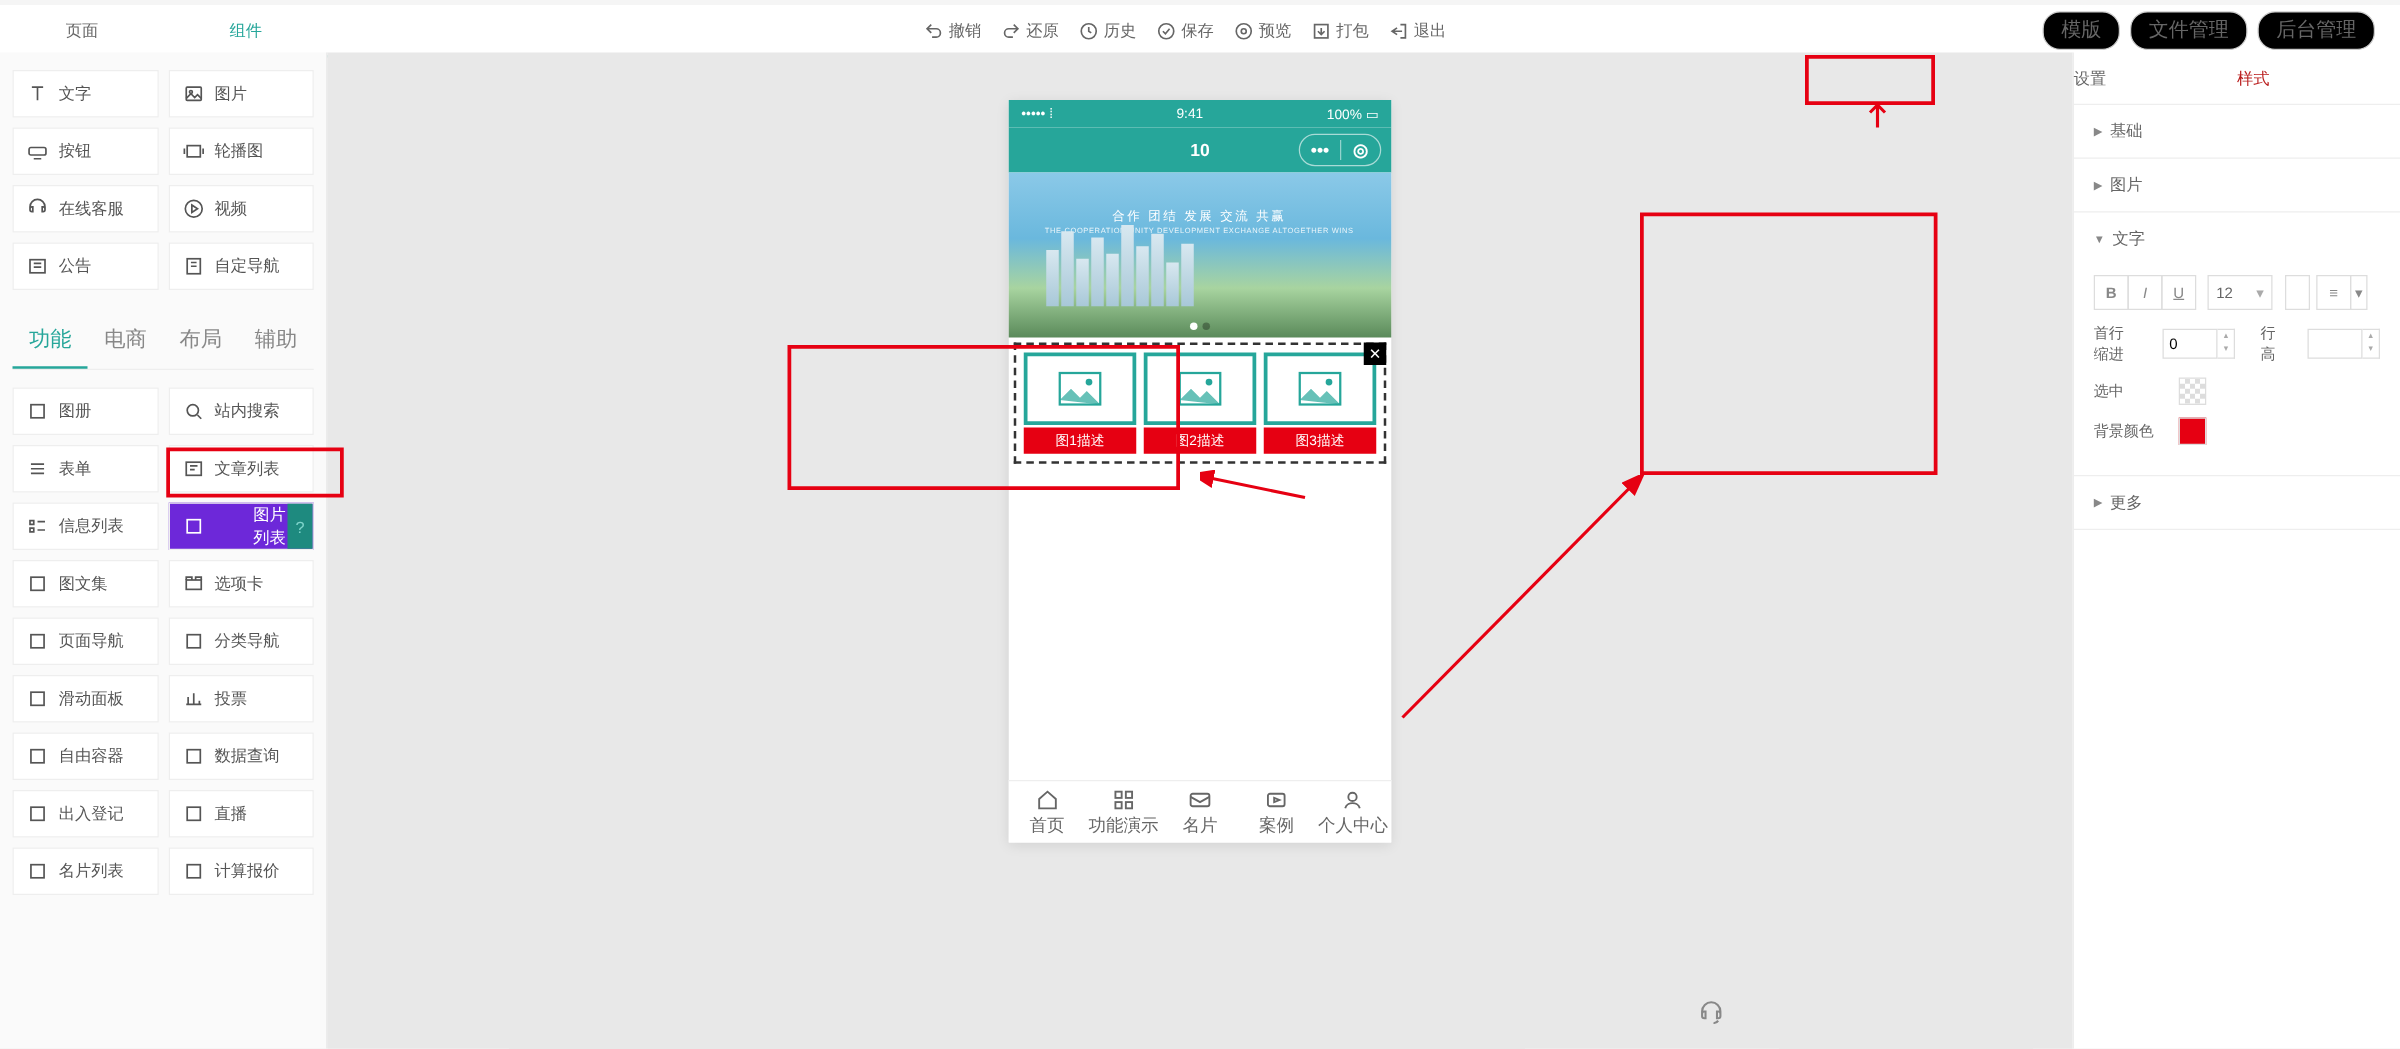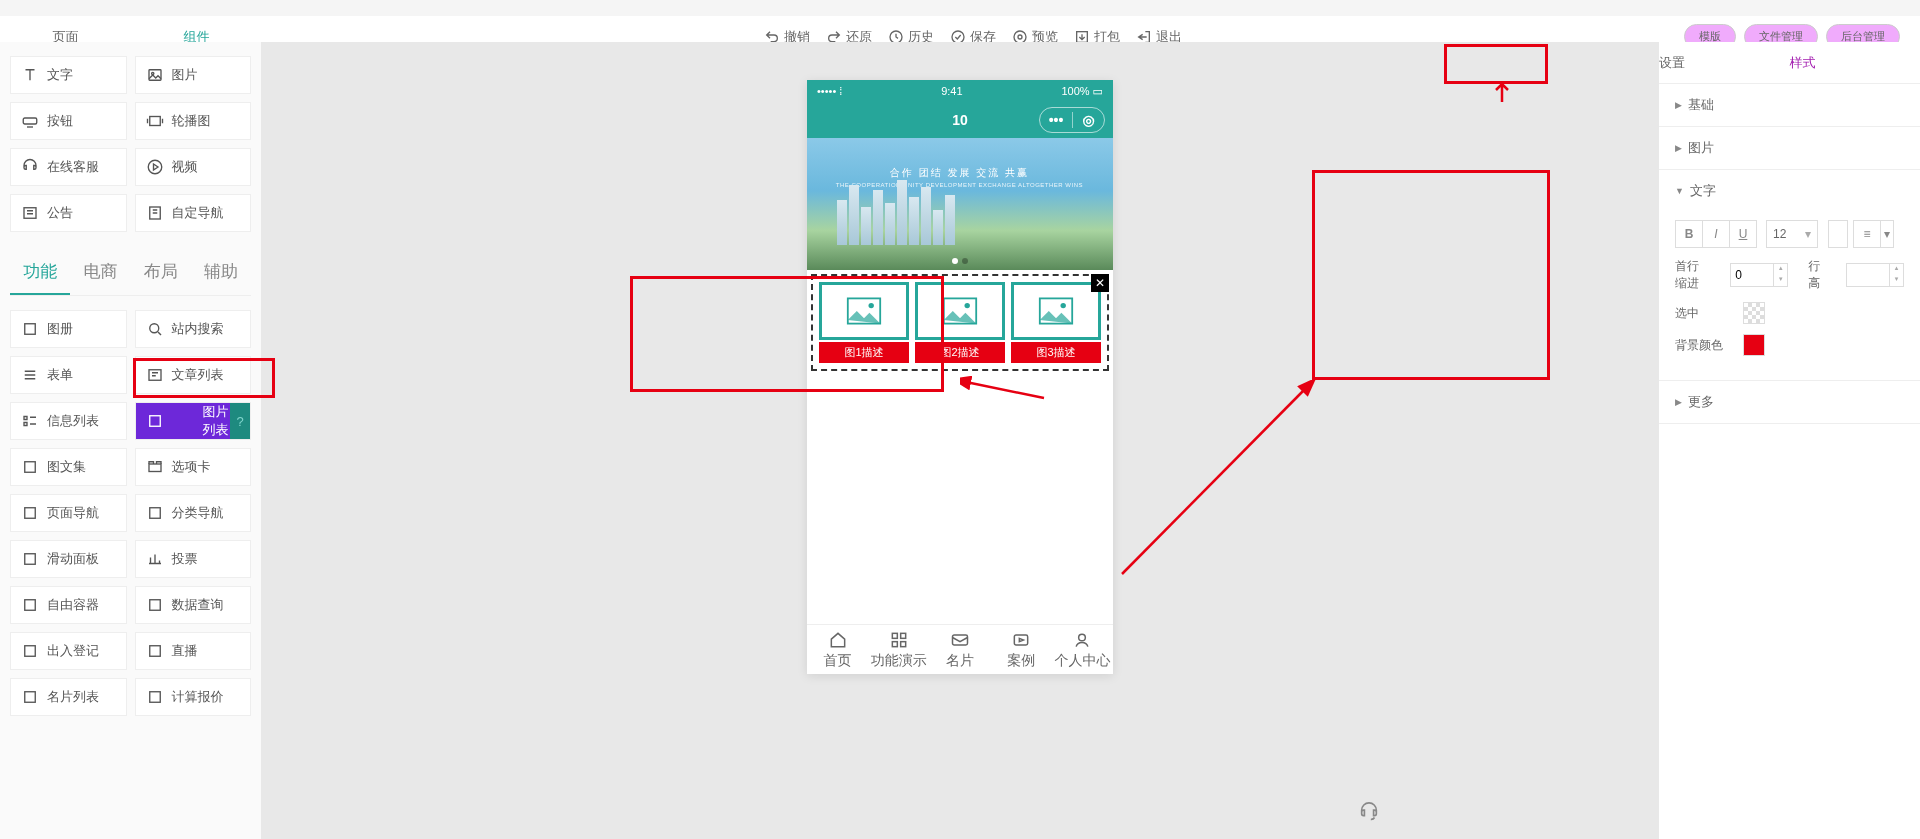--- a/index.html
+++ b/index.html
@@ -1,27 +1,27 @@
 <!DOCTYPE html>
 <html><head>
 <meta charset="utf-8">
 <style>
 * { margin: 0; padding: 0; box-sizing: border-box; font-family: "Microsoft YaHei", sans-serif; }
 body { background: #f5f5f5; width: 1920px; height: 839px; overflow: hidden; position: relative; }
 
 
-.top-bar { position: absolute; top: 16px; left: 0; right: 0; height: 42px; background: #fff; border-bottom: 1px solid #e8e8e8; display: flex; align-items: center; }
+.top-bar { position: absolute; top: 4px; left: 0; right: 0; height: 42px; background: #fff; border-bottom: 1px solid #e8e8e8; display: flex; align-items: center; }
 .top-left { width: 262px; display: flex; }
 .top-tab { flex: 1; text-align: center; height: 42px; line-height: 42px; color: #666; font-size: 13px; cursor: pointer; }
 .top-tab.active { color: #26a69a; border-bottom: 2px solid #26a69a; }
 .top-center { flex: 1; display: flex; justify-content: center; align-items: center; gap: 16px; }
 .top-action { display: flex; align-items: center; gap: 4px; color: #666; font-size: 13px; cursor: pointer; }
 .top-action svg { width: 16px; height: 16px; }
 .top-right { display: flex; gap: 8px; padding-right: 20px; }
-.top-btn { padding: 4px 14px; border: 1px solid #ccc; border-radius: 14px; background: #f0abfc; font-size: 11px; color: #666; cursor: pointer; }
+.top-btn { padding: 4px 14px; border: 1px solid #ccc; border-radius: 14px; background: #000000; font-size: 16px; color: #666; cursor: pointer; }
 
 
 .sidebar { position: absolute; top: 42px; left: 0; width: 262px; bottom: 0; background: #fafafa; border-right: 1px solid #e8e8e8; padding: 14px 10px; overflow-y: auto; }
 .comp-grid { display: grid; grid-template-columns: 1fr 1fr; gap: 8px; }
 .comp-item { height: 38px; background: #fff; border: 1px solid #eee; display: flex; align-items: center; gap: 8px; padding: 0 10px; font-size: 13px; color: #555; cursor: pointer; }
 .comp-item.active { background: #6d28d9; color: #fff; position: relative; gap: 39px; }
 .comp-item.active::after { content: "?"; position: absolute; right: 0; top: 0; bottom: 0; width: 20px; background: #1e8a7f; display: flex; align-items: center; justify-content: center; color: #7fd4cb; }
 .comp-item svg { width: 18px; height: 18px; flex-shrink: 0; }
 .sub-tabs { display: flex; margin: 18px 0 14px; border-bottom: 1px solid #eee; }
 .sub-tab { flex: 1; text-align: center; padding: 10px 0; font-size: 17px; color: #888; cursor: pointer; }
@@ -52,21 +52,21 @@
 .img-label { background: #e60012; color: #fff; font-size: 11px; text-align: center; padding: 3px 0; margin-top: 2px; }
 
 .tab-bar { position: absolute; bottom: 0; left: 0; right: 0; height: 50px; border-top: 1px solid #eee; display: flex; background: #fff; }
 .tab-item { flex: 1; display: flex; flex-direction: column; align-items: center; justify-content: center; gap: 2px; font-size: 14px; color: #666; }
 .tab-item svg { width: 20px; height: 20px; }
 
 
 .right-panel { position: absolute; top: 42px; right: 0; width: 262px; bottom: 0; background: #fff; border-left: 1px solid #e8e8e8; }
 .r-tabs { display: flex; height: 42px; border-bottom: 1px solid #eee; }
 .r-tab { flex: 1; text-align: left; line-height: 42px; font-size: 13px; color: #666; cursor: pointer; }
-.r-tab.active { color: #a21caf; }
+.r-tab.active { color: #b91c1c; }
 .r-section { border-bottom: 1px solid #eee; }
 .r-header { padding: 12px 16px; font-size: 13px; color: #666; display: flex; align-items: center; gap: 6px; cursor: pointer; }
 .r-header::before { content: "▶"; font-size: 9px; color: #888; }
 .r-header.open::before { content: "▼"; }
 .r-body { padding: 8px 16px 14px; }
 .r-row { display: flex; align-items: center; gap: 8px; margin-bottom: 10px; font-size: 12px; color: #666; }
 .r-tools { display: flex; gap: 0; margin-bottom: 10px; }
 .r-tool { width: 28px; height: 28px; border: 1px solid #ddd; display: flex; align-items: center; justify-content: center; font-size: 12px; color: #888; cursor: pointer; margin-right: -1px; }
 .r-select { width: 52px; height: 28px; border: 1px solid #ddd; display: flex; align-items: center; padding: 0 6px; font-size: 12px; color: #666; }
 .r-select::after { content: "▾"; margin-left: auto; color: #aaa; }

